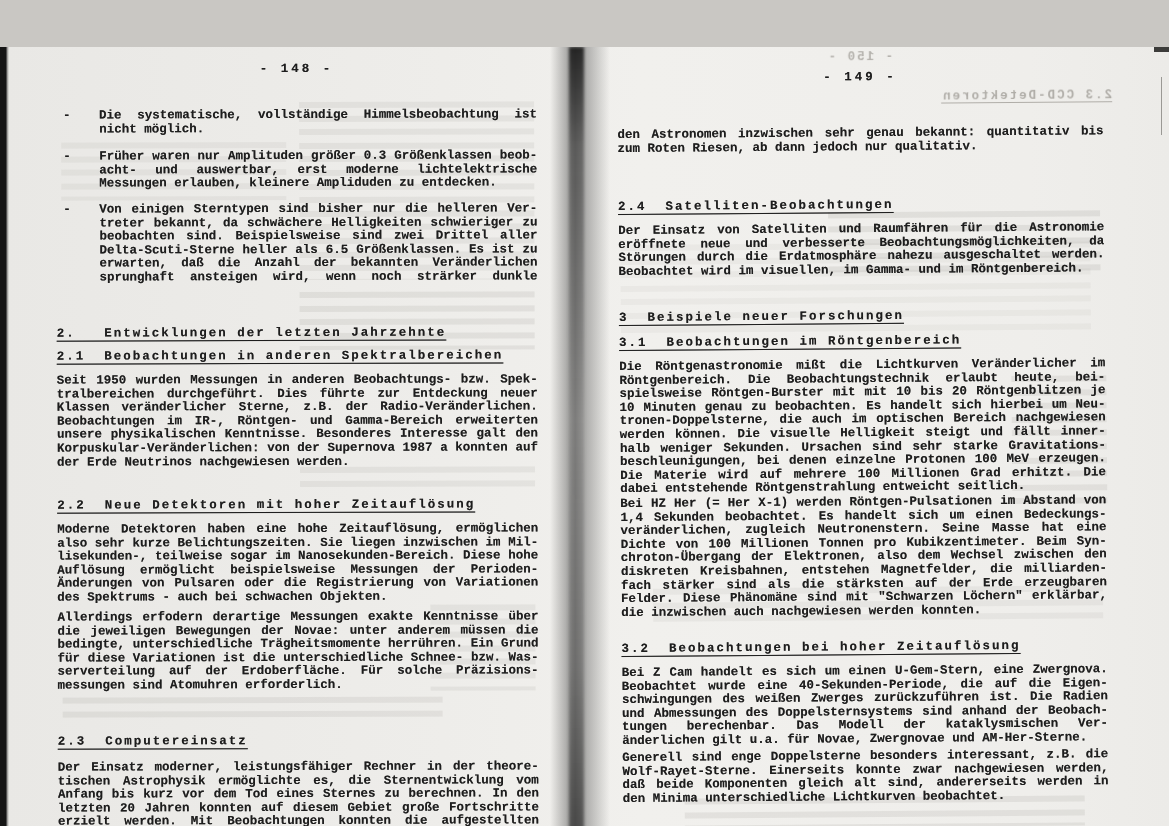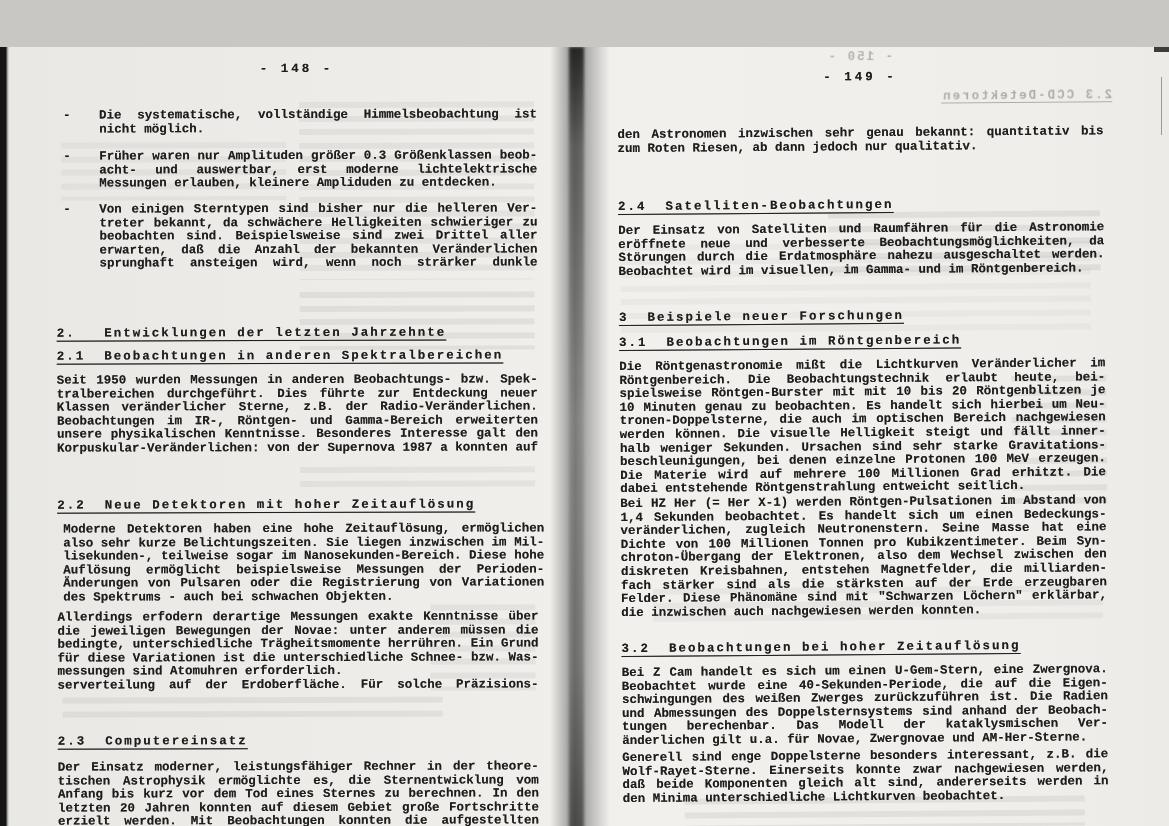--- a/index.html
+++ b/index.html
@@ -28,21 +28,21 @@
 
   
   #lp-head { top:16px;  left:57px; width:481px; }
   #lp-b1   { top:62px;  left:57px; width:481px; }
   #lp-b2   { top:103px; left:57px; width:481px; }
   #lp-b3   { top:156px; left:57px; width:481px; }
   #lp-h2   { top:280px; left:57px; }
   #lp-h21  { top:303px; left:57px; }
   #lp-p21  { top:327px; left:57px; width:481px; }
   #lp-h22  { top:452px; left:57px; }
-  #lp-p22a { top:476px; left:63px; width:481px; }
+  #lp-p22a { top:476px; left:57px; width:481px; }
   #lp-p22b { top:564px; left:57px; width:481px; }
   #lp-h23  { top:688px; left:57px;text-align:center; }
   #lp-p23  { top:714px; left:57px; width:481px; }
 
   
   #rp-head { top:24px;  left:20px; width:486px; }
   #rp-p0   { top:80px;  left:20px; width:486px; }
   #rp-h24  { top:152px; left:20px; }
   #rp-p24  { top:176px; left:20px; width:486px; }
   #rp-h3   { top:263px; left:20px; }
@@ -111,51 +111,53 @@
           <div class="tl">acht- und auswertbar, erst moderne lichtelektrische</div>
           <div class="tl ll">Messungen erlauben, kleinere Ampliduden zu entdecken.</div>
         </div>
     </div>
     <div class="blk bullet" id="lp-b3">
       <span class="dash">-</span>
       <div class="blines">
           <div class="tl">Von einigen Sterntypen sind bisher nur die helleren Ver-</div>
           <div class="tl">treter bekannt, da schwächere Helligkeiten schwieriger zu</div>
           <div class="tl">beobachten sind. Beispielsweise sind zwei Drittel aller</div>
+          <div class="tl">Delta-Scuti-Sterne heller als 6.5 Größenklassen. Es ist zu</div>
           <div class="tl">erwarten, daß die Anzahl der bekannten Veränderlichen</div>
           <div class="tl">sprunghaft ansteigen wird, wenn noch strärker dunkle</div>
         </div>
     </div>
 
     <div class="blk heading" id="lp-h2">2.   Entwicklungen der letzten Jahrzehnte</div>
     <div class="blk heading" id="lp-h21">2.1  Beobachtungen in anderen Spektralbereichen</div>
     <div class="blk" id="lp-p21">
         <div class="tl">Seit 1950 wurden Messungen in anderen Beobachtungs- bzw. Spek-</div>
         <div class="tl">tralbereichen durchgeführt. Dies führte zur Entdeckung neuer</div>
         <div class="tl">Klassen veränderlicher Sterne, z.B. der Radio-Veränderlichen.</div>
         <div class="tl">Beobachtungen im IR-, Röntgen- und Gamma-Bereich erweiterten</div>
         <div class="tl">unsere physikalischen Kenntnisse. Besonderes Interesse galt den</div>
         <div class="tl">Korpuskular-Veränderlichen: von der Supernova 1987 a konnten auf</div>
+        <div class="tl ll">der Erde Neutrinos nachgewiesen werden.</div>
       </div>
     <div class="blk heading" id="lp-h22">2.2  Neue Detektoren mit hoher Zeitauflösung</div>
     <div class="blk" id="lp-p22a">
         <div class="tl">Moderne Detektoren haben eine hohe Zeitauflösung, ermöglichen</div>
         <div class="tl">also sehr kurze Belichtungszeiten. Sie liegen inzwischen im Mil-</div>
         <div class="tl">lisekunden-, teilweise sogar im Nanosekunden-Bereich. Diese hohe</div>
         <div class="tl">Auflösung ermöglicht beispielsweise Messungen der Perioden-</div>
         <div class="tl">Änderungen von Pulsaren oder die Registrierung von Variationen</div>
         <div class="tl ll">des Spektrums - auch bei schwachen Objekten.</div>
       </div>
     <div class="blk" id="lp-p22b">
         <div class="tl">Allerdings erfodern derartige Messungen exakte Kenntnisse über</div>
         <div class="tl">die jeweiligen Bewegungen der Novae: unter anderem müssen die</div>
         <div class="tl">bedingte, unterschiedliche Trägheitsmomente herrühren. Ein Grund</div>
         <div class="tl">für diese Variationen ist die unterschiedliche Schnee- bzw. Was-</div>
+        <div class="tl">serverteilung auf der Erdoberfläche. Für solche Präzisions-</div>
         <div class="tl ll">messungen sind Atomuhren erforderlich.</div>
-        <div class="tl">serverteilung auf der Erdoberfläche. Für solche Präzisions-</div>
       </div>
     <div class="blk heading" id="lp-h23">2.3  Computereinsatz</div>
     <div class="blk" id="lp-p23">
         <div class="tl">Der Einsatz moderner, leistungsfähiger Rechner in der theore-</div>
         <div class="tl">tischen Astrophysik ermöglichte es, die Sternentwicklung vom</div>
         <div class="tl">Anfang bis kurz vor dem Tod eines Sternes zu berechnen. In den</div>
         <div class="tl">letzten 20 Jahren konnten auf diesem Gebiet große Fortschritte</div>
         <div class="tl">erzielt werden. Mit Beobachtungen konnten die aufgestellten</div>
         <div class="tl ll">Theorien bewiesen werden. Der Lebensweg eines Riesen ist daher</div>
       </div>

